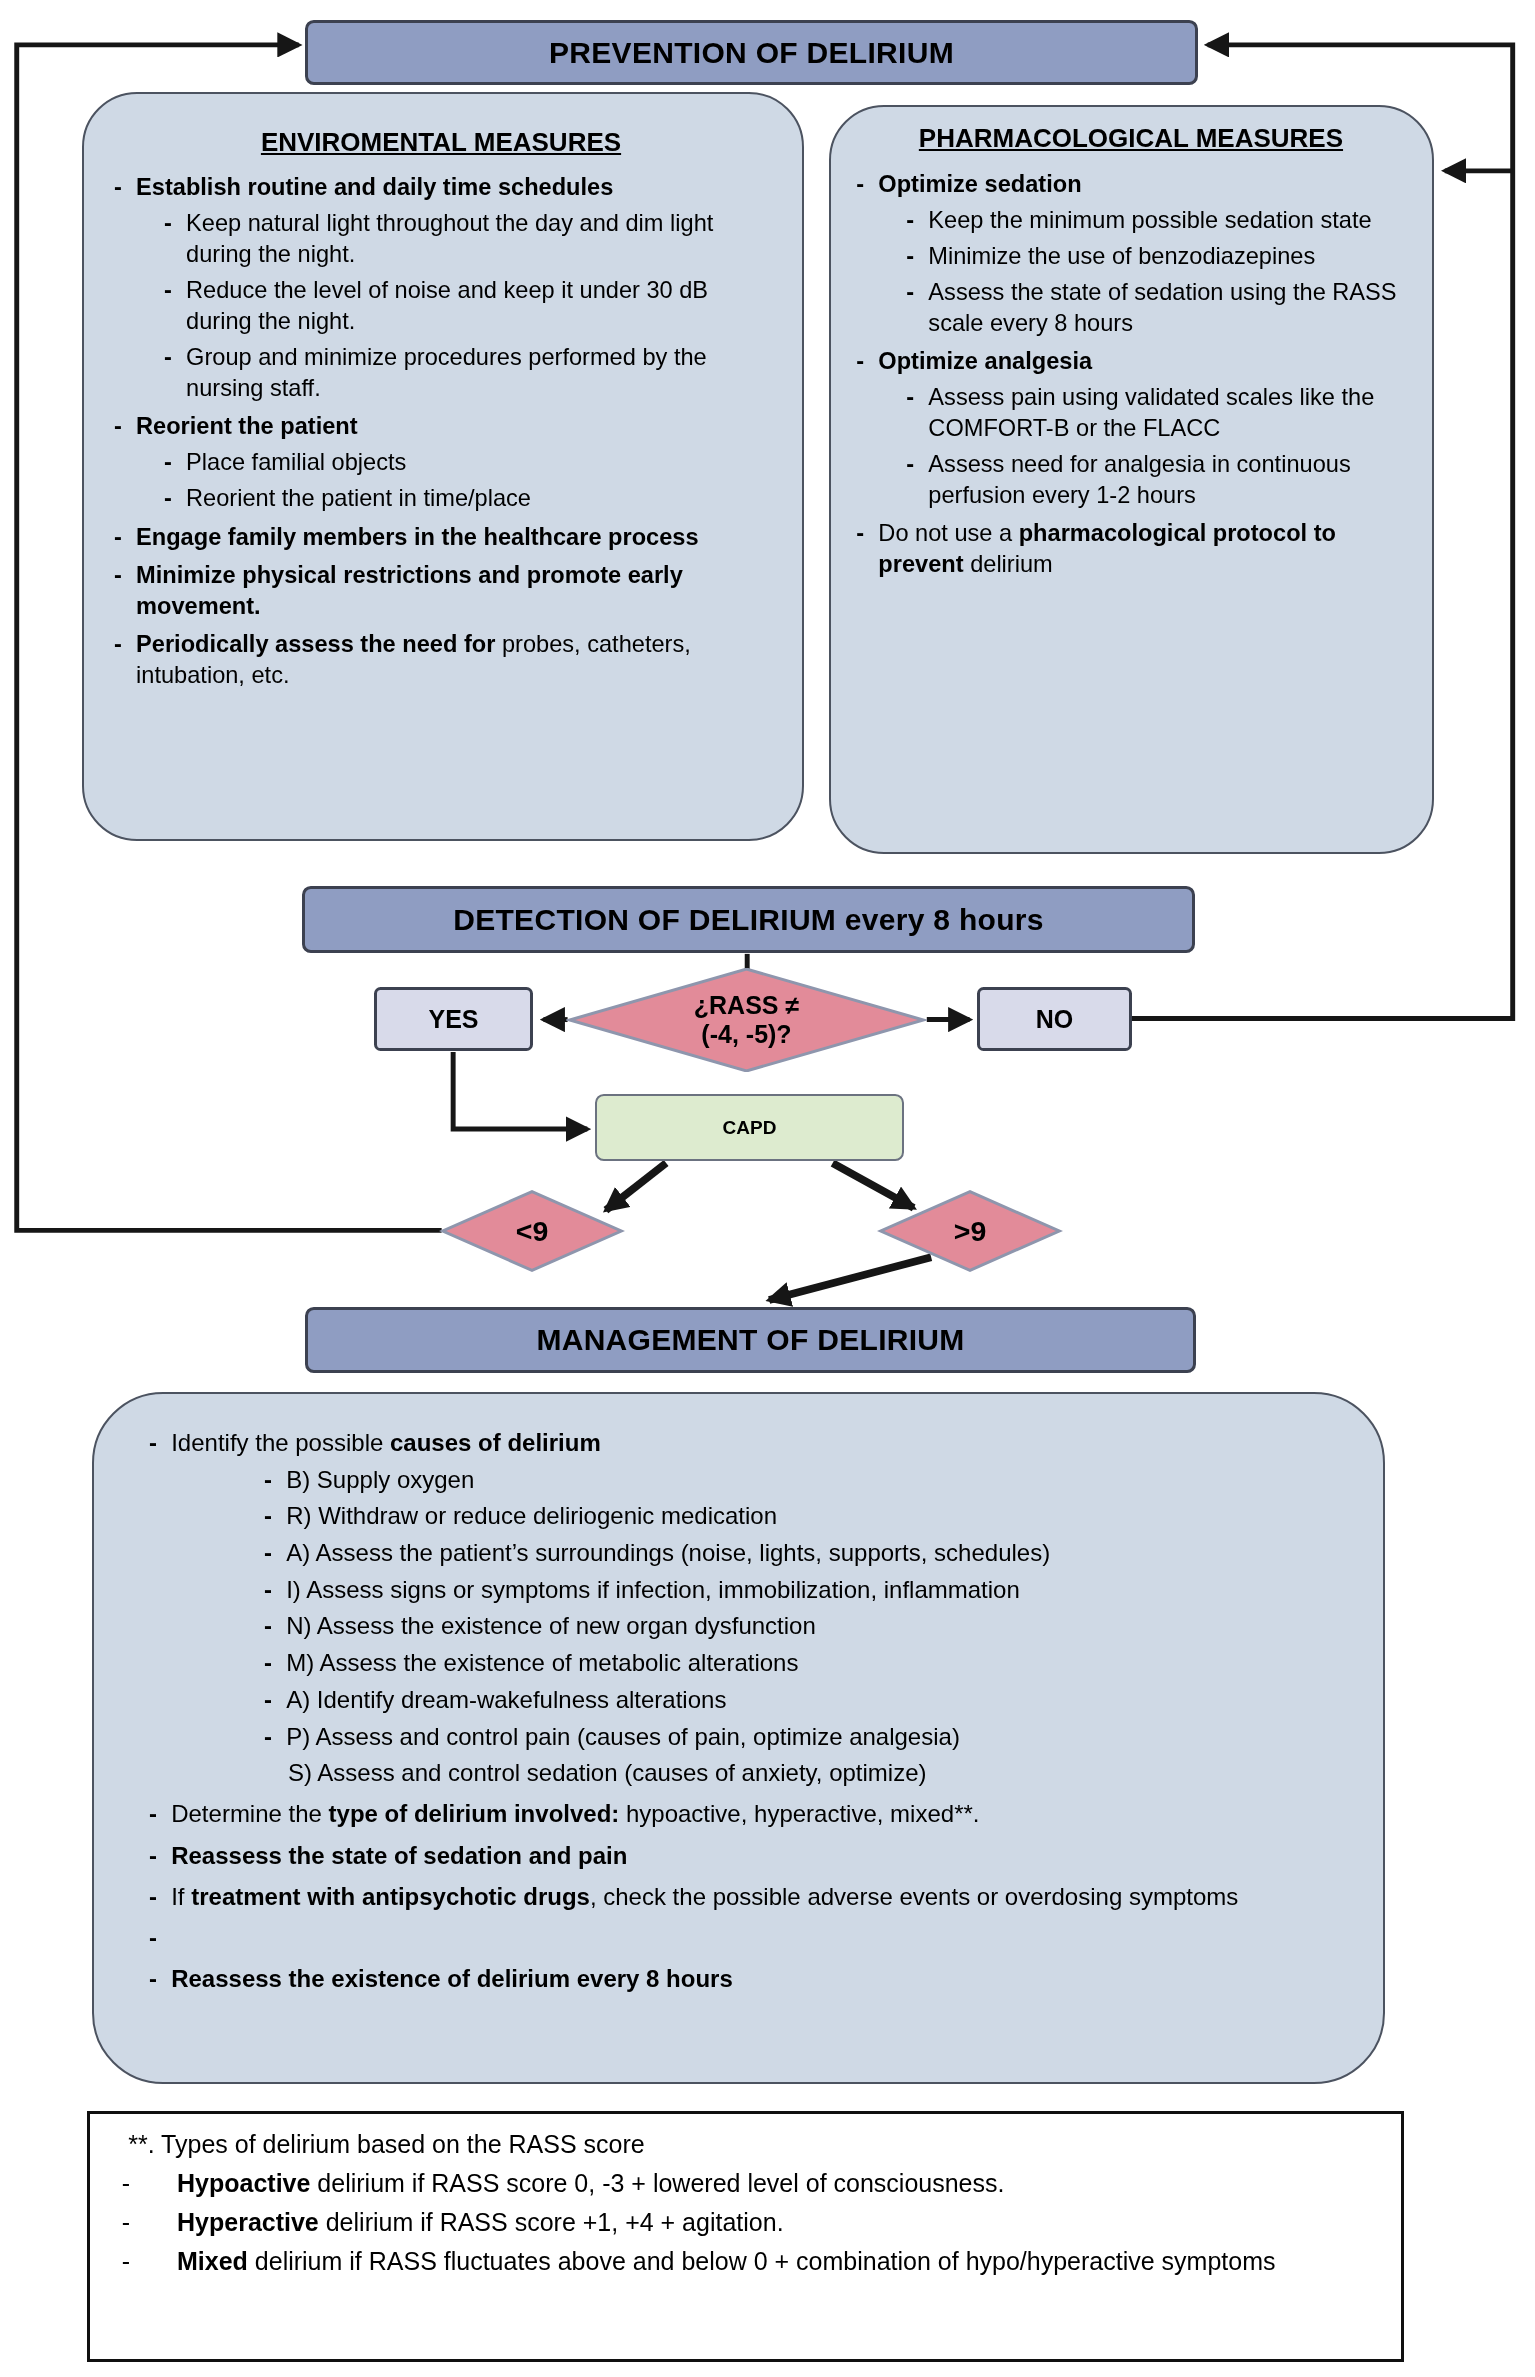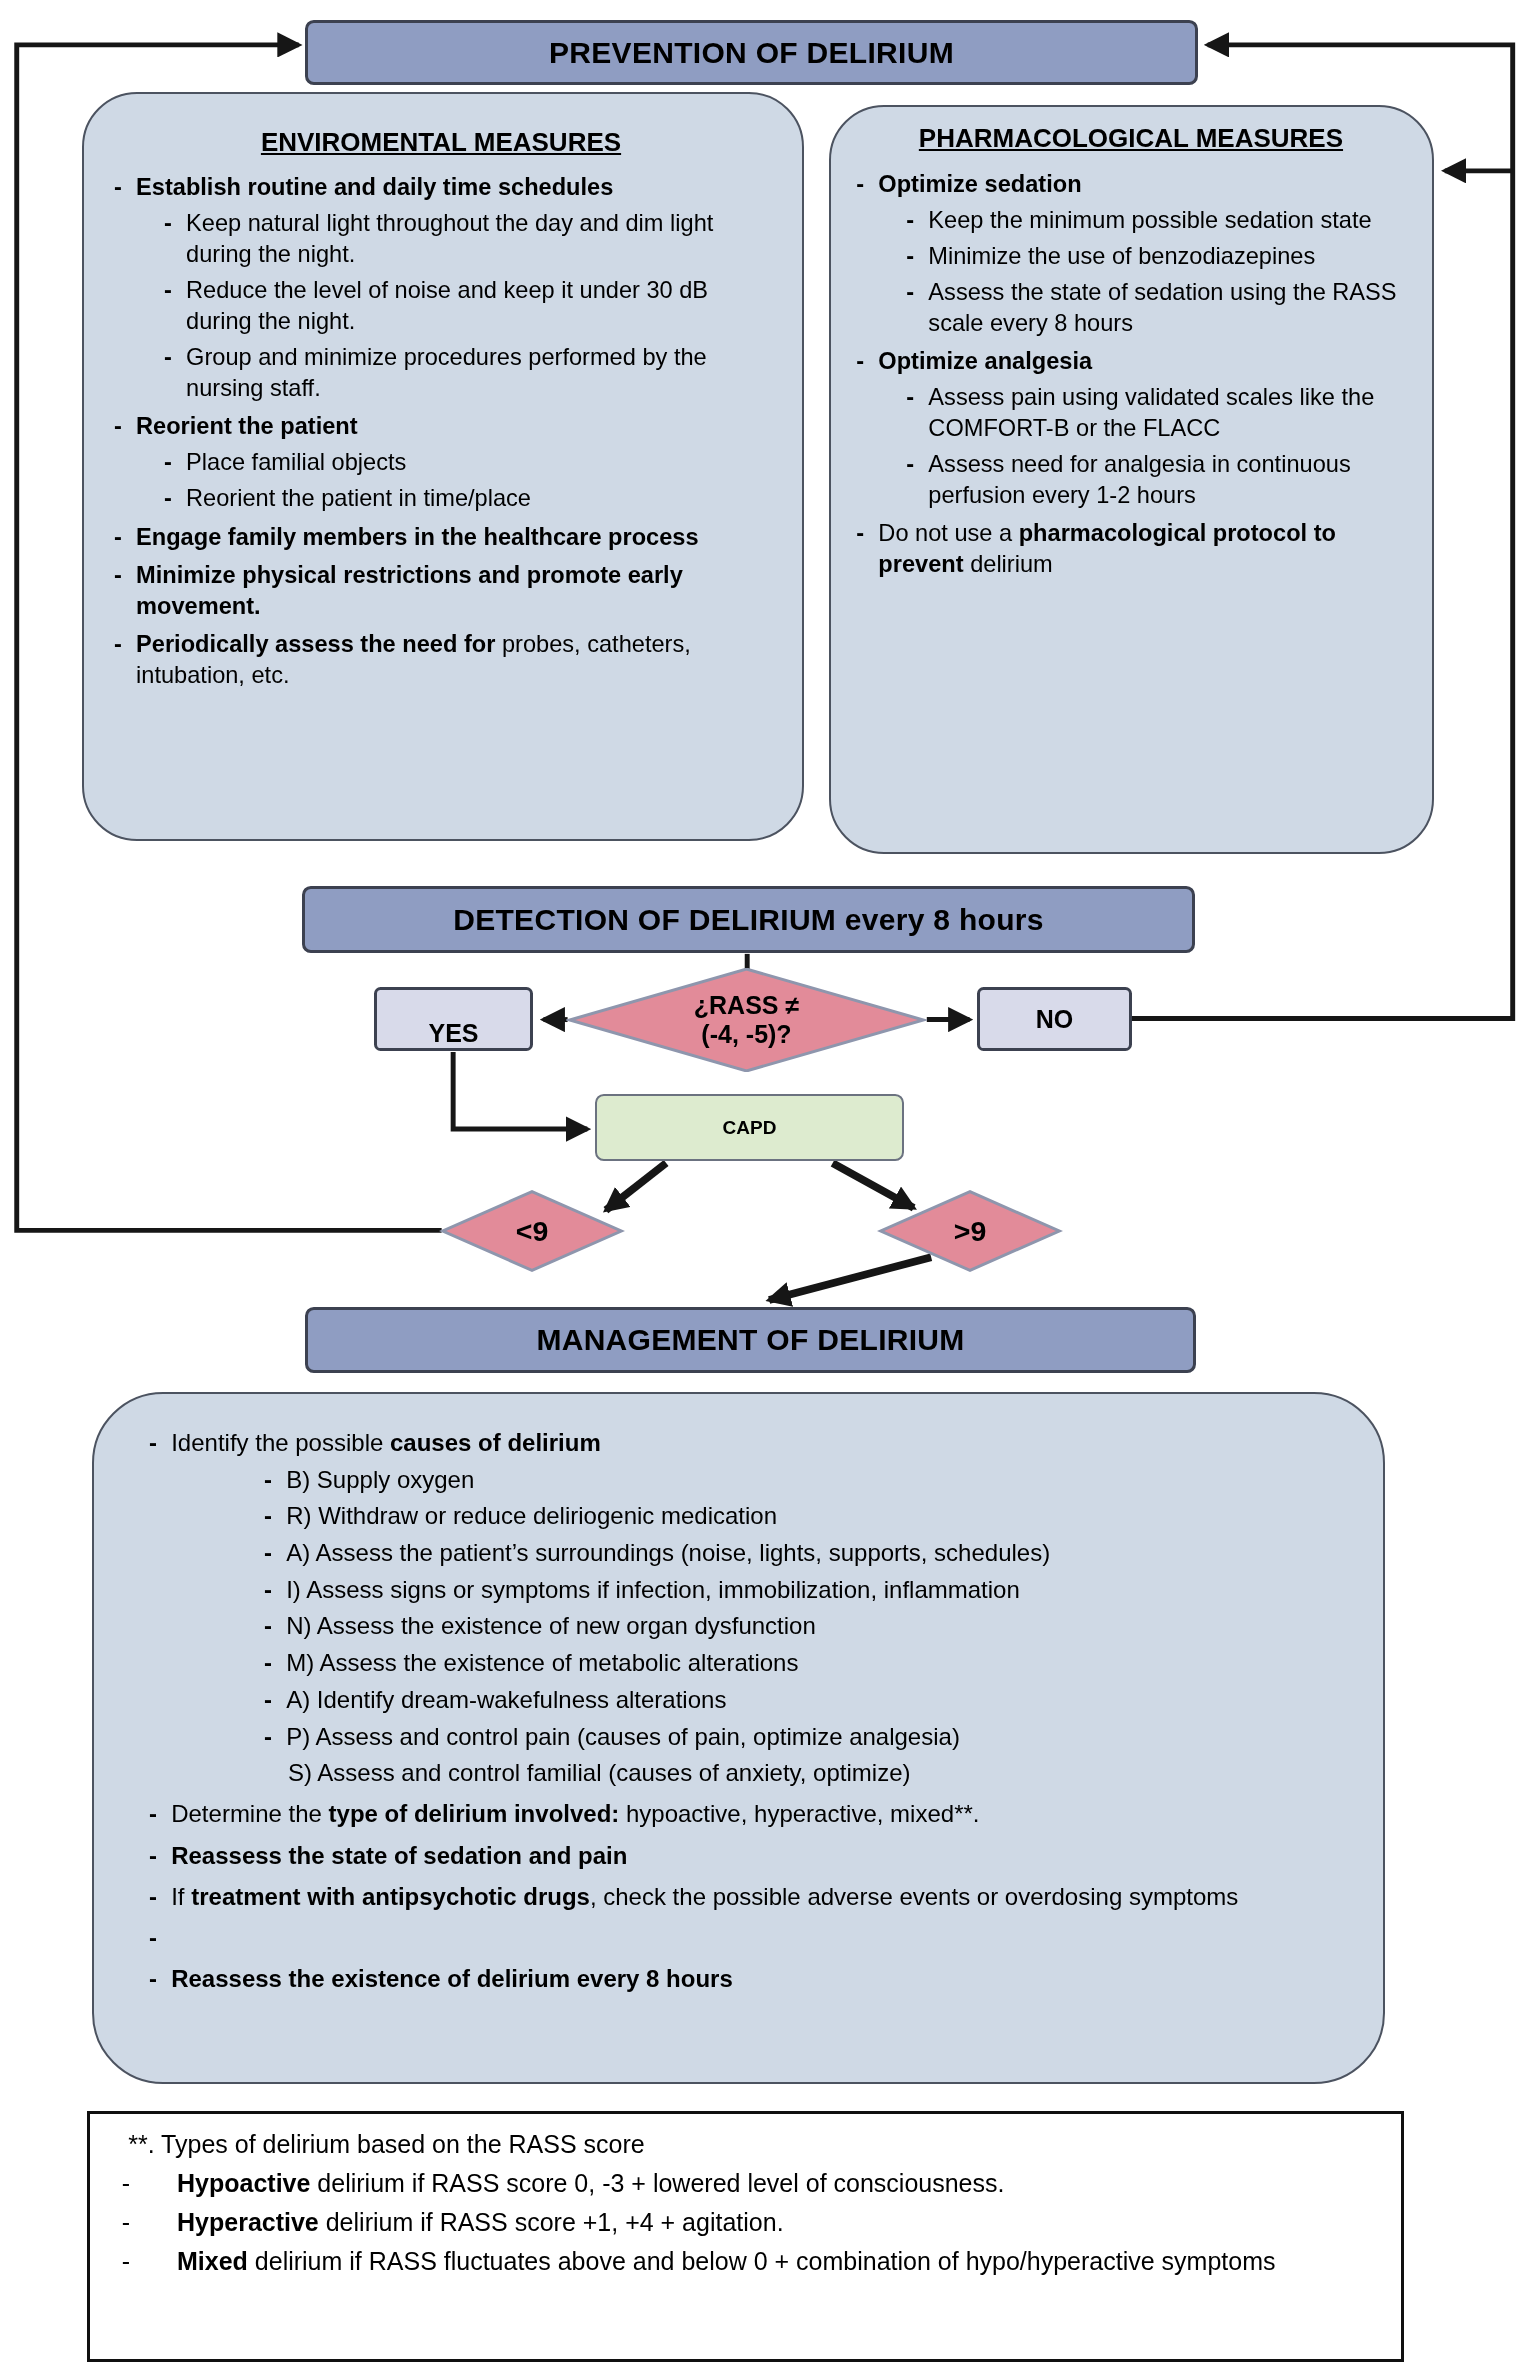--- a/index.html
+++ b/index.html
@@ -57,21 +57,21 @@
   .m2.noDash { padding-left:24px; }
 
   
   .small-box {
     position:absolute; z-index:2; box-sizing:border-box;
     background:var(--yesno-fill,#d8daea);
     border:3.3px solid #3c4150; border-radius:6.6px;
     display:flex; align-items:center; justify-content:center;
     font-weight:700; font-size:25px;
   }
-  .yes { left:374px;  top:987px; width:159px; height:64px;align-items:flex-end; }
+  .yes { left:374px;  top:987px; width:159px; height:64px; }
   .no  { left:977px; top:987px; width:155px; height:64px; }
 
   .capd {
     position:absolute; z-index:2; box-sizing:border-box;
     left:595px; top:1094px; width:309px; height:67px;
     background:var(--capd-fill,#ddebcf);
     border:2.7px solid #6b7280; border-radius:8.8px;
     display:flex; align-items:center; justify-content:center;
     font-weight:700; font-size:19px;
   }
@@ -302,21 +302,21 @@
     </div>
     <div class="row m2">
       <span class="dash">-</span>
       <span class="txt">A) Identify dream-wakefulness alterations</span>
     </div>
     <div class="row m2">
       <span class="dash">-</span>
       <span class="txt">P) Assess and control pain (causes of pain, optimize analgesia)</span>
     </div>
     <div class="row m2 noDash">
-      <span class="txt">S) Assess and control familial (causes of anxiety, optimize)</span>
+      <span class="txt">S) Assess and control sedation (causes of anxiety, optimize)</span>
     </div>
 
     <div class="row m1">
       <span class="dash">-</span>
       <span class="txt"><span>Determine the </span><b>type of delirium involved:</b><span> hypoactive, hyperactive, mixed**.</span></span>
     </div>
     <div class="row m1">
       <span class="dash">-</span>
       <span class="txt"><b>Reassess the state of sedation and pain</b></span>
     </div>

